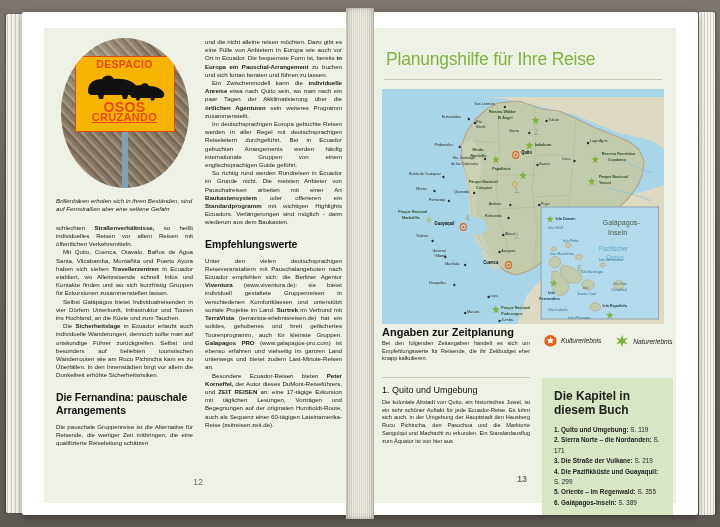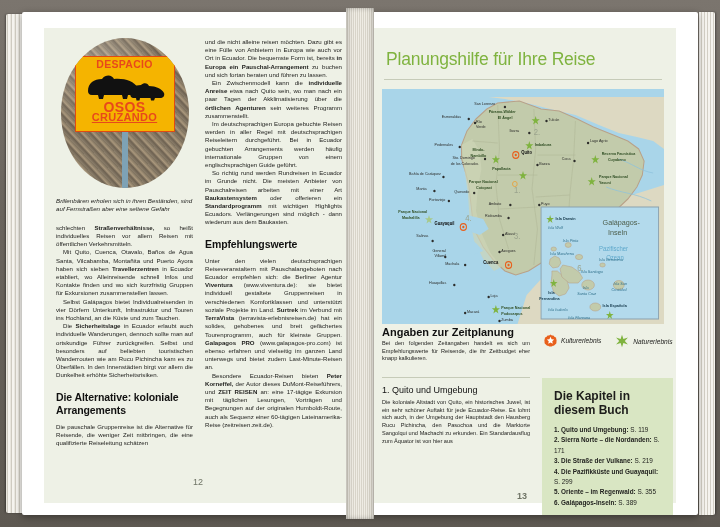--- a/index.html
+++ b/index.html
@@ -136,21 +136,21 @@
 
   .kapitel-box {
     background:#d9e6c3; padding:11px 12px 13px 12px; margin-top:30px;
   }
   .kapitel-head { font-size:12px; font-weight:bold; color:#1d1d1b; margin-bottom:8px; }
   .kapitel-list { list-style:none; }
   .kapitel-list li { font-size:6.4px; line-height:10.4px; color:#1d1d1b; }
   .kapitel-list li b { font-weight:bold; }
 
   .folio-left  { position:absolute; left:0; right:0; bottom:16px;margin-top:40px; }
-  .folio-right { position:absolute; left:0; right:0; bottom:2px;font-weight:bold; }
+  .folio-right { position:absolute; left:0; right:0; bottom:19px;font-weight:bold; }
 </style>
 </head>
 <body>
 
 <div id="book">
 
   <div class="edge-left"></div>
   <div class="edge-right"></div>
 
   <div class="page page-left">
@@ -178,21 +178,21 @@
 
           <div class="caption sign-caption">Brillenbären erholen sich in ihren Beständen, sind auf Fernstraßen aber eine seltene Gefahr</div>
 
           <div class="body-col">
             <p>schlechten <b>Straßenverhältnisse,</b> so heißt individuelles Reisen vor allem Reisen mit öffentlichen Verkehrsmitteln.</p>
             <p>Mit Quito, Cuenca, Otavalo, Baños de Agua Santa, Vilcabamba, Montañita und Puerto Ayora haben sich sieben <b>Travellerzentren</b> in Ecuador etabliert, wo Alleinreisende schnell Infos und Kontakte finden und wo sich kurzfristig Gruppen für Exkursionen zusammenstellen lassen.</p>
             <p>Selbst Galápagos bietet Individualreisenden in vier Dörfern Unterkunft, Infrastruktur und Touren ins Hochland, an die Küste und zum Tauchen.</p>
             <p>Die <b>Sicherheitslage</b> in Ecuador erlaubt auch individuelle Wanderungen, dennoch sollte man auf ortskundige Führer zurückgreifen. Selbst und besonders auf beliebten touristischen Wanderrouten wie am Rucu Pichincha kam es zu Überfällen. In den Innenstädten birgt vor allem die Dunkelheit erhöhte Sicherheitsrisiken.</p>
           </div>
 
-          <h2 class="head">Die Alternative: koloniale Arrangements</h2>
+          <h2 class="head">Die Fernandina: pauschale Arrangements</h2>
           <div class="body-col">
             <p>Die pauschale Gruppenreise ist die Alternative für Reisende, die weniger Zeit mitbringen, die eine qualifizierte Reiseleitung schätzen</p>
           </div>
         </div>
 
         <div>
           <div class="body-col">
             <p>und die nicht alleine reisen möchten. Dazu gibt es eine Fülle von Anbietern in Europa wie auch vor Ort in Ecuador. Die bequemste Form ist, bereits <b>in Europa ein Pauschal-Arrangement</b> zu buchen und sich fortan beraten und führen zu lassen.</p>
             <p>Ein Zwischenmodell kann die <b>individuelle Anreise</b> etwa nach Quito sein, wo man nach ein paar Tagen der Akklimatisierung über die <b>örtlichen Agenturen</b> sein weiteres Programm zusammenstellt.</p>
             <p>Im deutschsprachigen Europa gebuchte Reisen werden in aller Regel mit deutschsprachigen Reiseleitern durchgeführt. Bei in Ecuador gebuchten Arrangements werden häufig internationale Gruppen von einem englischsprachigen Guide geführt.</p>

